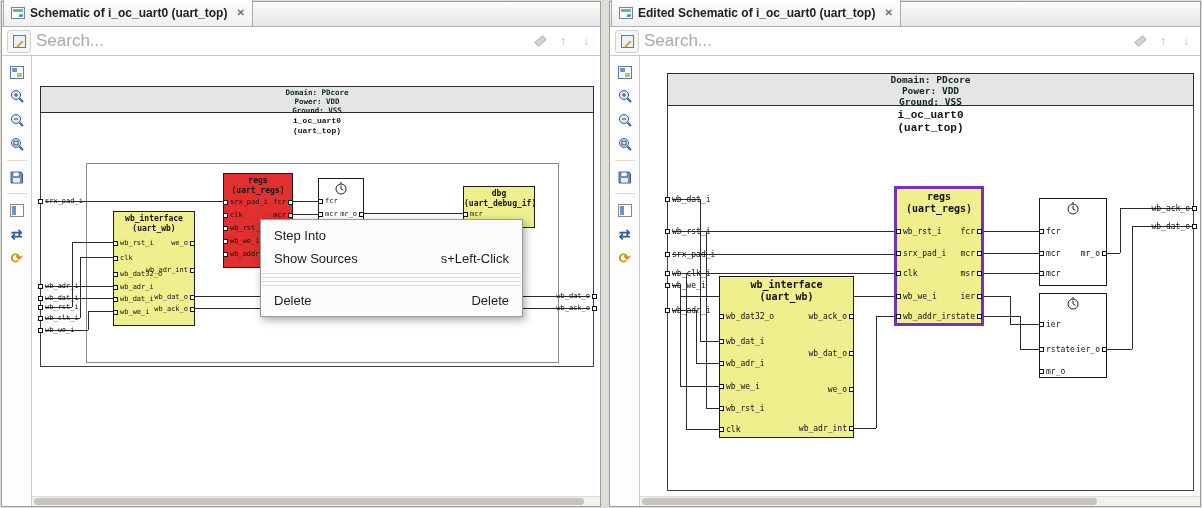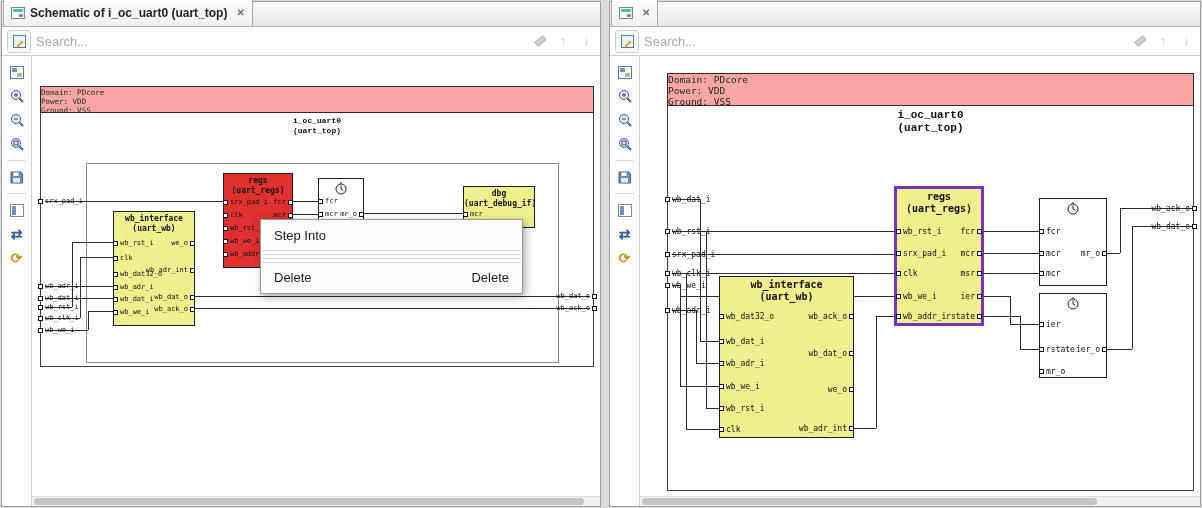--- a/index.html
+++ b/index.html
@@ -21,21 +21,21 @@
   .tabicon::after  { content:""; position:absolute; right:1px; bottom:1px; width:4px; height:3px; background:#6f93c4; }
   .tabclose { font-size:10px; color:#6d6d6d; margin-left:4px; cursor:default; }
 
   
   .searchrow { height:29px; border-bottom:1px solid #c9c9c9; display:flex; align-items:center; padding:0 5px; gap:5px; }
   .modebtn { width:24px; height:23px; border:1px solid #cfcfcf; border-radius:3px; background:#f6f6f6;
              display:flex; align-items:center; justify-content:center; }
   .modeicon { width:13px; height:13px; border:1px solid #5b7aa0; background:#eaf1f8; position:relative; }
   .modeicon::before { content:""; position:absolute; left:2px; top:7px; width:8px; height:2px;
                       background:#d9a32a; transform:rotate(-45deg); }
-  .searchinput { flex:1; border:none; outline:none; font-size:13px; color:#444; background:transparent; min-width:40px; }
+  .searchinput { flex:1; border:none; outline:none; font-size:17px; color:#444; background:transparent; min-width:40px; }
   .searchinput::placeholder { color:#a8a8a8; }
   .sicon { width:18px; height:18px; color:#bcbcbc; display:flex; align-items:center; justify-content:center;
            font-size:12px; flex:0 0 auto; }
   .eraser { position:relative; }
   .erbody { width:11px; height:6px; background:#d3d3d3; border:1px solid #b5b5b5; transform:rotate(-40deg); display:block; }
 
   
   .pbody { position:absolute; top:54px; left:0; right:0; bottom:0; display:flex; }
   .vtools { width:30px; border-right:1px solid #cfcfcf; display:flex; flex-direction:column; align-items:center;
             padding-top:4px; background:#fdfdfd; }
@@ -47,22 +47,22 @@
   .ic-grid::before { content:""; position:absolute; left:1px; top:1px; width:5px; height:4px; background:#6f93c4; }
   .ic-grid::after  { content:""; position:absolute; right:1px; bottom:1px; width:5px; height:4px; background:#a8c47f; }
   .ic-outline { width:14px; height:13px; border:1px solid #8a8a8a; position:relative; background:#fff; }
   .ic-outline::before { content:""; position:absolute; left:1px; top:1px; bottom:1px; width:4px; background:#6f93c4; }
 
   .canvas { position:relative; flex:1; background:#fff; overflow:hidden; }
   .wiresvg { position:absolute; left:0; top:0; z-index:1; pointer-events:none; }
 
   
   .boundary { position:absolute; border:1px solid #3f3f3f; z-index:0; }
-  .banner { position:absolute; background:#fca5a5; border:1px solid #2c2c2c; text-align:left;
-            font-family:"DejaVu Sans Mono", monospace; font-weight:normal; color:#0d2b1e; z-index:2; }
+  .banner { position:absolute; background:#e5e5e5; border:1px solid #2c2c2c; text-align:center;
+            font-family:"DejaVu Sans Mono", monospace; font-weight:bold; color:#0d2b1e; z-index:2; }
   .inst { position:absolute; text-align:center; font-family:Liberation Mono, monospace; font-weight:bold;
           color:#111; z-index:2; }
 
   .blk { position:absolute; border:1px solid #1c1c1c; z-index:3; font-family:"DejaVu Sans Mono", monospace; }
   .yellow { background:#efef8e; } .red { background:#e03030; } .whiteb { background:#fff; }
   .btitle { text-align:center; font-weight:bold; color:#111; padding-top:2px; line-height:1.2; }
   .port { position:absolute; display:flex; align-items:center; gap:2px; color:#111; white-space:nowrap; }
   .port.l { left:-1px; } .port.r { right:-1px; flex-direction:row-reverse; }
   .pin { width:5px; height:5px; border:1px solid #111; background:#fff; flex:0 0 auto; }
   .clkicon { position:absolute; top:2px; left:50%; margin-left:-8px; }
@@ -345,20 +345,24 @@
             <span class="pin"></span>
             <span>wb_ack_o</span>
           </div>
       </div>
 
       <div class="cmenu" style="left:228px;top:163px">
         <div class="mi">
             <span>Step Into</span>
             <span></span>
           </div>
+        <div class="mi">
+            <span>Show Sources</span>
+            <span>s+Left-Click</span>
+          </div>
         <div class="msep"></div>
         <div class="msep"></div>
         <div class="msep"></div>
         <div class="msep"></div>
         <div class="mi">
             <span>Delete</span>
             <span>Delete</span>
           </div>
       </div>
 
@@ -366,20 +370,21 @@
           <div class="hthumb" style="left:2px;width:550px"></div>
         </div>
     </div>
   </div>
 </div>
 
 <div class="panel" id="rightPanel">
   <div class="tabbar">
     <div class="tab">
       <span class="tabicon"></span>
+      <span>Edited Schematic of i_oc_uart0 (uart_top)</span>
       <span class="tabclose">✕</span>
     </div>
   </div>
   <div class="searchrow">
     <button class="modebtn">
         <span class="modeicon"></span>
       </button>
     <input class="searchinput" placeholder="Search..." style="">
     <span class="sicon eraser">
         <span class="erbody"></span>

